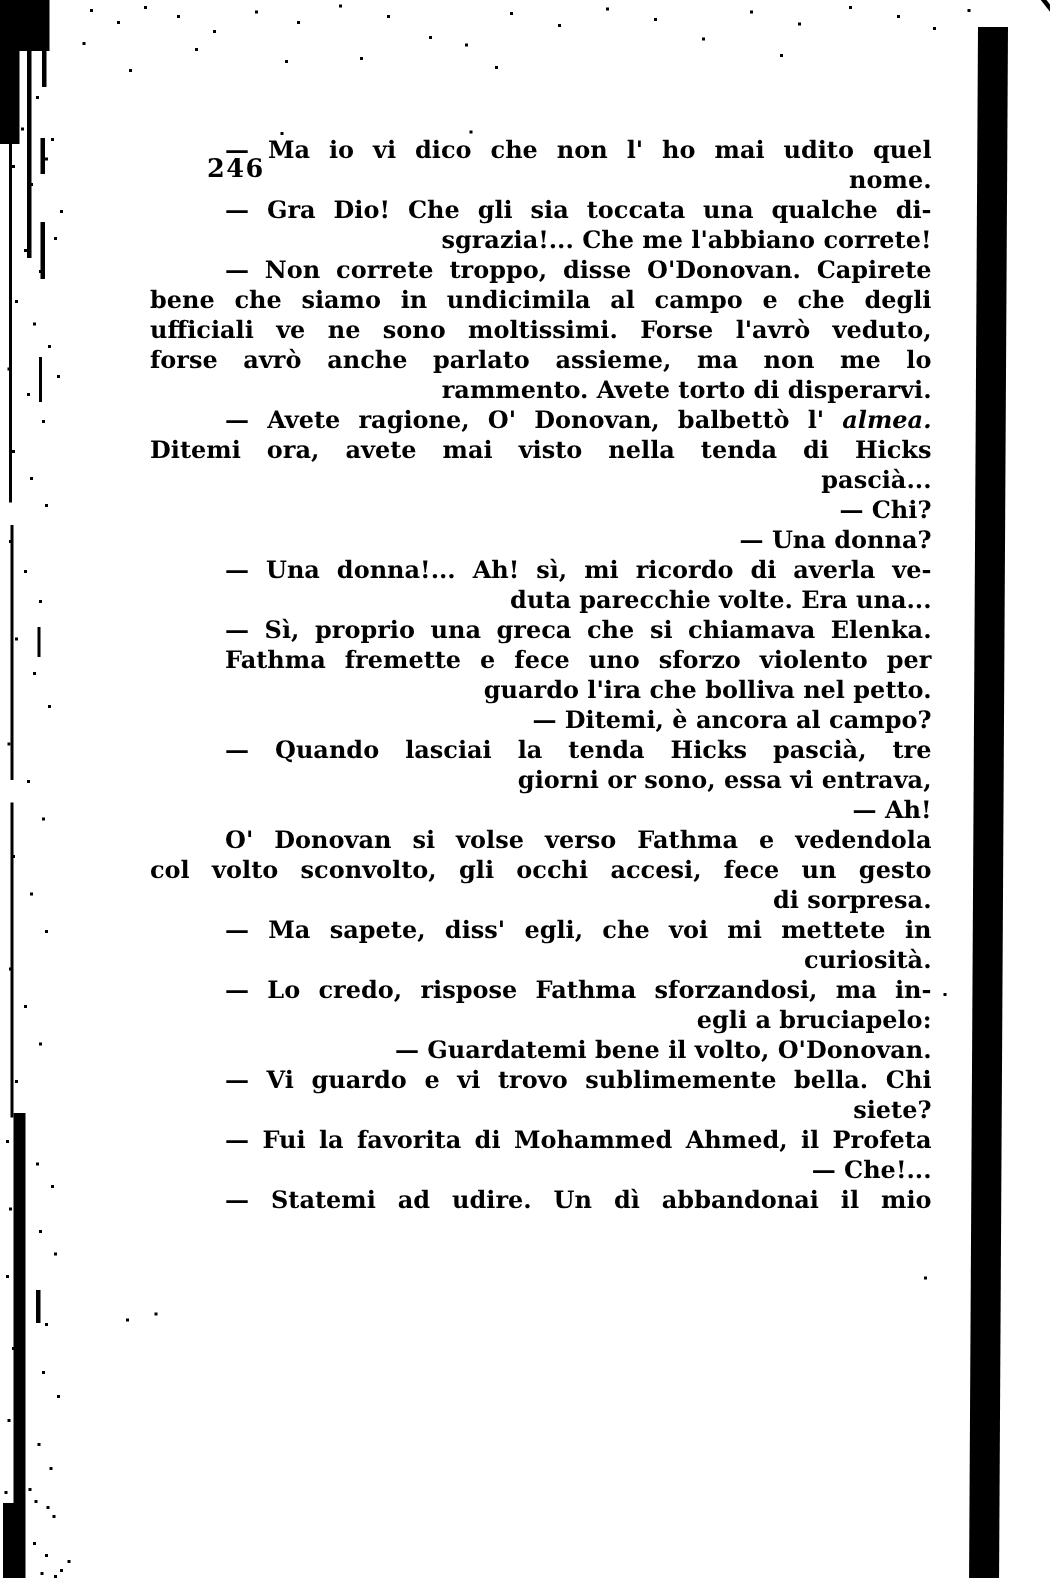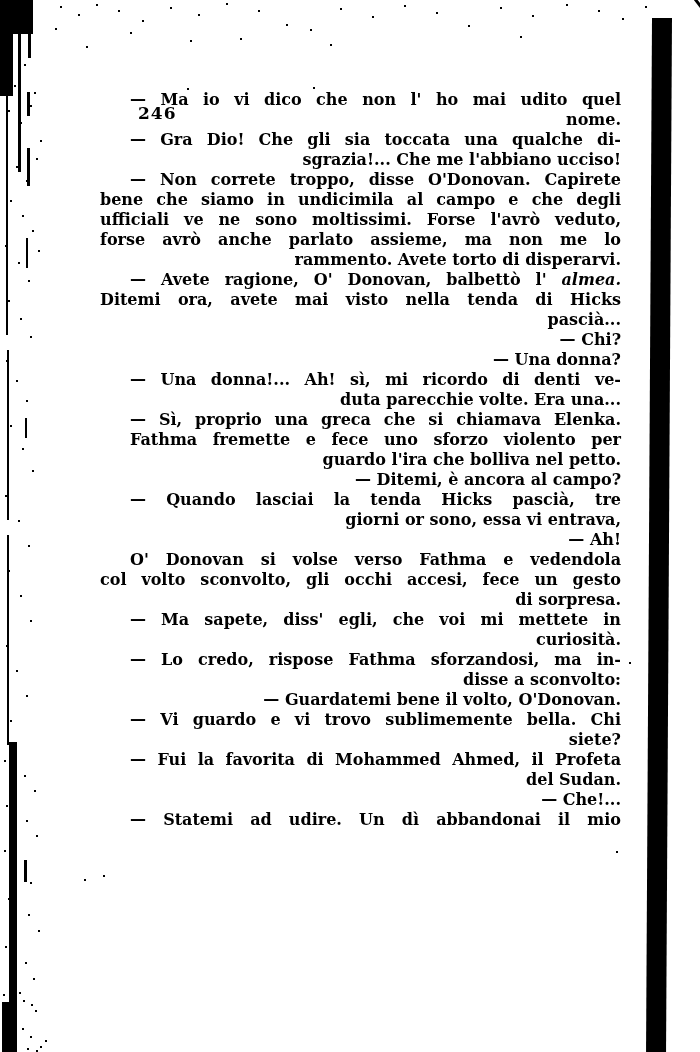--- a/index.html
+++ b/index.html
@@ -39,21 +39,21 @@
   .line {
     text-align: right;
     white-space: nowrap;
     height: 20px;
   }
   .line.j {
     text-align: justify;
     text-align-last: justify;
     white-space: normal;
   }
-  .line.in { margin-left: 30px; }
+  .line.in { margin-left: 50px; }
   .line em { font-style: italic; }
 
   
   .art { position: absolute; background: #000; }
 
   .blob-a   { left: 0;    top: 0;      width: 13px; height: 96px; }
   .blob-b   { left: 0;    top: 0;      width: 33px; height: 34px; }
   .line-a1  { left: 6px;  top: 55px;   width: 2px;  height: 280px; }
   .line-a2  { left: 7px;  top: 350px;  width: 2px;  height: 170px; }
   .line-a3  { left: 7px;  top: 535px;  width: 2px;  height: 210px; }
@@ -131,49 +131,48 @@
   <div class="speckle speckle-top"></div>
   <div class="speckle speckle-left"></div>
   <div class="speckle speckle-bottom"></div>
   <div class="speckle speckle-stray"></div>
 
   <div class="page-number">246</div>
   <div class="text-block">
       <div class="line j in"><span>— Ma io vi dico che non l' ho mai udito quel</span></div>
       <div class="line"><span>nome.</span></div>
       <div class="line j in"><span>— Gra Dio! Che gli sia toccata una qualche di-</span></div>
-      <div class="line"><span>sgrazia!... Che me l'abbiano ucciso!</span></div>
+      <div class="line"><span>sgrazia!... Che me l'abbiano correte!</span></div>
       <div class="line j in"><span>— Non correte troppo, disse O'Donovan. Capirete</span></div>
       <div class="line j"><span>bene che siamo in undicimila al campo e che degli</span></div>
       <div class="line j"><span>ufficiali ve ne sono moltissimi. Forse l'avrò veduto,</span></div>
       <div class="line j"><span>forse avrò anche parlato assieme, ma non me lo</span></div>
       <div class="line"><span>rammento. Avete torto di disperarvi.</span></div>
       <div class="line j in"><span>— Avete ragione, O' Donovan, balbettò l' </span><em>almea.</em></div>
       <div class="line j"><span>Ditemi ora, avete mai visto nella tenda di Hicks</span></div>
       <div class="line"><span>pascià...</span></div>
       <div class="line in"><span>— Chi?</span></div>
       <div class="line in"><span>— Una donna?</span></div>
-      <div class="line j in"><span>— Una donna!... Ah! sì, mi ricordo di denti ve-</span></div>
+      <div class="line j in"><span>— Una donna!... Ah! sì, mi ricordo di averla ve-</span></div>
       <div class="line"><span>duta parecchie volte. Era una...</span></div>
       <div class="line j in"><span>— Sì, proprio una greca che si chiamava Elenka.</span></div>
       <div class="line j in"><span>Fathma fremette e fece uno sforzo violento per</span></div>
       <div class="line"><span>guardo l'ira che bolliva nel petto.</span></div>
       <div class="line in"><span>— Ditemi, è ancora al campo?</span></div>
       <div class="line j in"><span>— Quando lasciai la tenda Hicks pascià, tre</span></div>
       <div class="line"><span>giorni or sono, essa vi entrava,</span></div>
       <div class="line in"><span>— Ah!</span></div>
       <div class="line j in"><span>O' Donovan si volse verso Fathma e vedendola</span></div>
       <div class="line j"><span>col volto sconvolto, gli occhi accesi, fece un gesto</span></div>
       <div class="line"><span>di sorpresa.</span></div>
       <div class="line j in"><span>— Ma sapete, diss' egli, che voi mi mettete in</span></div>
       <div class="line"><span>curiosità.</span></div>
       <div class="line j in"><span>— Lo credo, rispose Fathma sforzandosi, ma in-</span></div>
-      <div class="line"><span>disse a sconvolto:</span></div>
+      <div class="line"><span>egli a bruciapelo:</span></div>
       <div class="line in"><span>— Guardatemi bene il volto, O'Donovan.</span></div>
       <div class="line j in"><span>— Vi guardo e vi trovo sublimemente bella. Chi</span></div>
       <div class="line"><span>siete?</span></div>
       <div class="line j in"><span>— Fui la favorita di Mohammed Ahmed, il Profeta</span></div>
-      <div class="line"><span>del Sudan.</span></div>
       <div class="line in"><span>— Che!...</span></div>
       <div class="line j in"><span>— Statemi ad udire. Un dì abbandonai il mio</span></div>
     </div>
 
 </div>
 
 </body></html>

